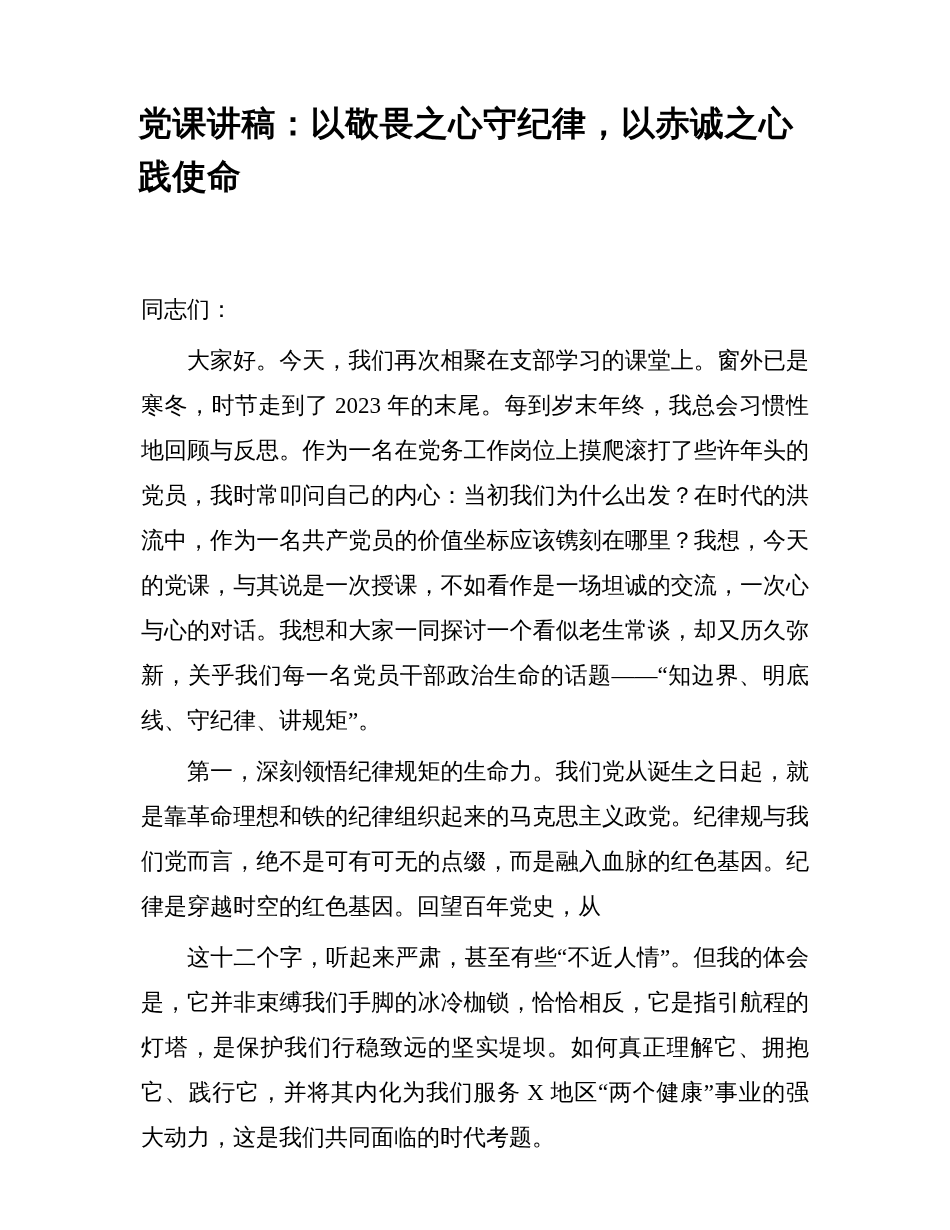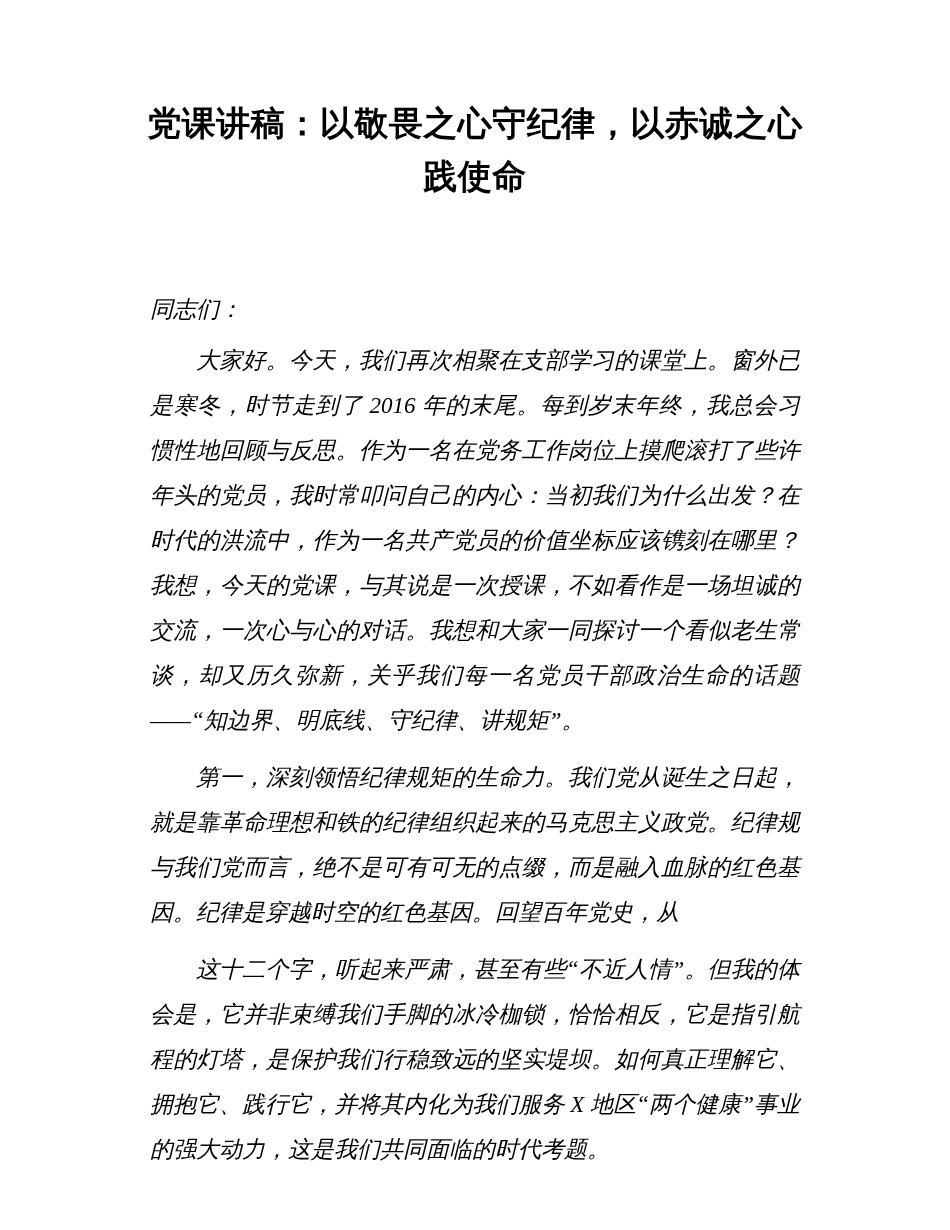--- a/index.html
+++ b/index.html
@@ -16,49 +16,47 @@
     box-sizing: border-box;
     padding: 98px 138px 40px 138px;
     font-family: "Liberation Serif", "DejaVu Serif", serif;
     color: #000000;
     overflow: hidden;
   }
   .doc-title {
     font-size: 34px;
     font-weight: bold;
     line-height: 1.55;
-    text-align: center;
     margin: 0 0 84px 0;
     letter-spacing: 0.5px;
   }
   .doc-body p {
     font-size: 23px;
     line-height: 45px;
     text-align: justify;
-    margin: 12px;
+    margin: 3px;
     word-break: break-all;
-    font-style: italic;
   }
   .salutation {
     text-indent: 0;
     margin-bottom: 6px !important;
   }
   .para {
     text-indent: 2em;
     margin-top: 6px !important;
   }
 </style>
 </head>
 <body>
 
 <div class="page">
   <h1 class="doc-title">党课讲稿：以敬畏之心守纪律，以赤诚之心践使命</h1>
 
   <div class="doc-body">
     <p class="salutation">同志们：</p>
 
-    <p class="para">大家好。今天，我们再次相聚在支部学习的课堂上。窗外已是寒冬，时节走到了 2016 年的末尾。每到岁末年终，我总会习惯性地回顾与反思。作为一名在党务工作岗位上摸爬滚打了些许年头的党员，我时常叩问自己的内心：当初我们为什么出发？在时代的洪流中，作为一名共产党员的价值坐标应该镌刻在哪里？我想，今天的党课，与其说是一次授课，不如看作是一场坦诚的交流，一次心与心的对话。我想和大家一同探讨一个看似老生常谈，却又历久弥新，关乎我们每一名党员干部政治生命的话题——“知边界、明底线、守纪律、讲规矩”。</p>
+    <p class="para">大家好。今天，我们再次相聚在支部学习的课堂上。窗外已是寒冬，时节走到了 2023 年的末尾。每到岁末年终，我总会习惯性地回顾与反思。作为一名在党务工作岗位上摸爬滚打了些许年头的党员，我时常叩问自己的内心：当初我们为什么出发？在时代的洪流中，作为一名共产党员的价值坐标应该镌刻在哪里？我想，今天的党课，与其说是一次授课，不如看作是一场坦诚的交流，一次心与心的对话。我想和大家一同探讨一个看似老生常谈，却又历久弥新，关乎我们每一名党员干部政治生命的话题——“知边界、明底线、守纪律、讲规矩”。</p>
 
     <p class="para">第一，深刻领悟纪律规矩的生命力。我们党从诞生之日起，就是靠革命理想和铁的纪律组织起来的马克思主义政党。纪律规与我们党而言，绝不是可有可无的点缀，而是融入血脉的红色基因。纪律是穿越时空的红色基因。回望百年党史，从</p>
 
     <p class="para">这十二个字，听起来严肃，甚至有些“不近人情”。但我的体会是，它并非束缚我们手脚的冰冷枷锁，恰恰相反，它是指引航程的灯塔，是保护我们行稳致远的坚实堤坝。如何真正理解它、拥抱它、践行它，并将其内化为我们服务 X 地区“两个健康”事业的强大动力，这是我们共同面临的时代考题。</p>
   </div>
 </div>
 
 </body></html>

